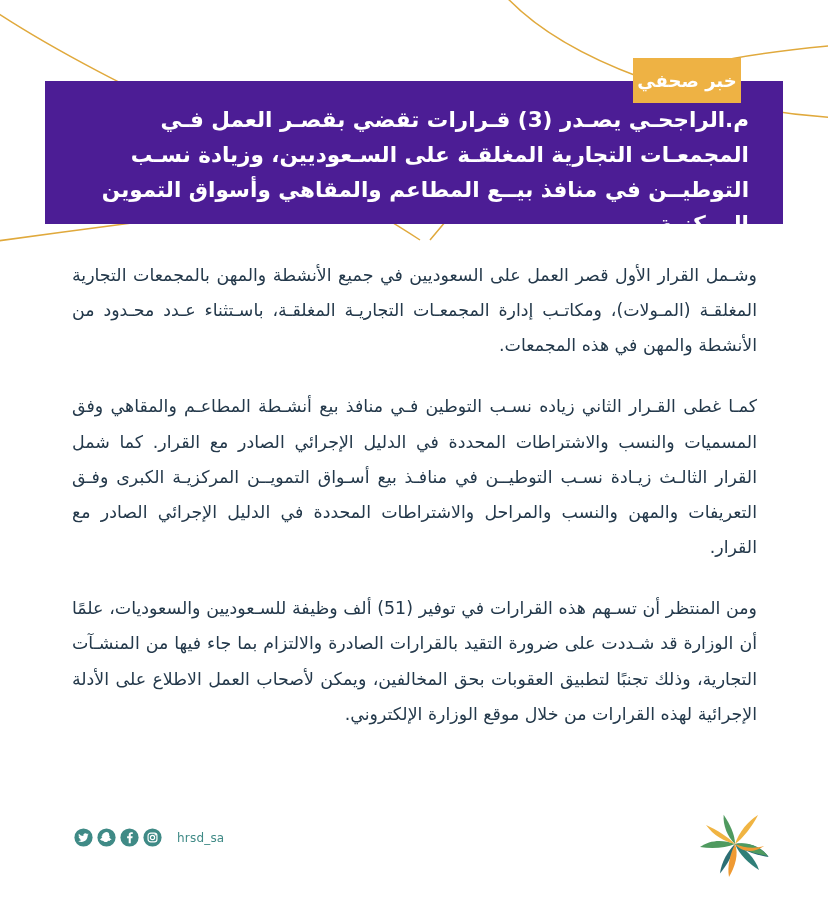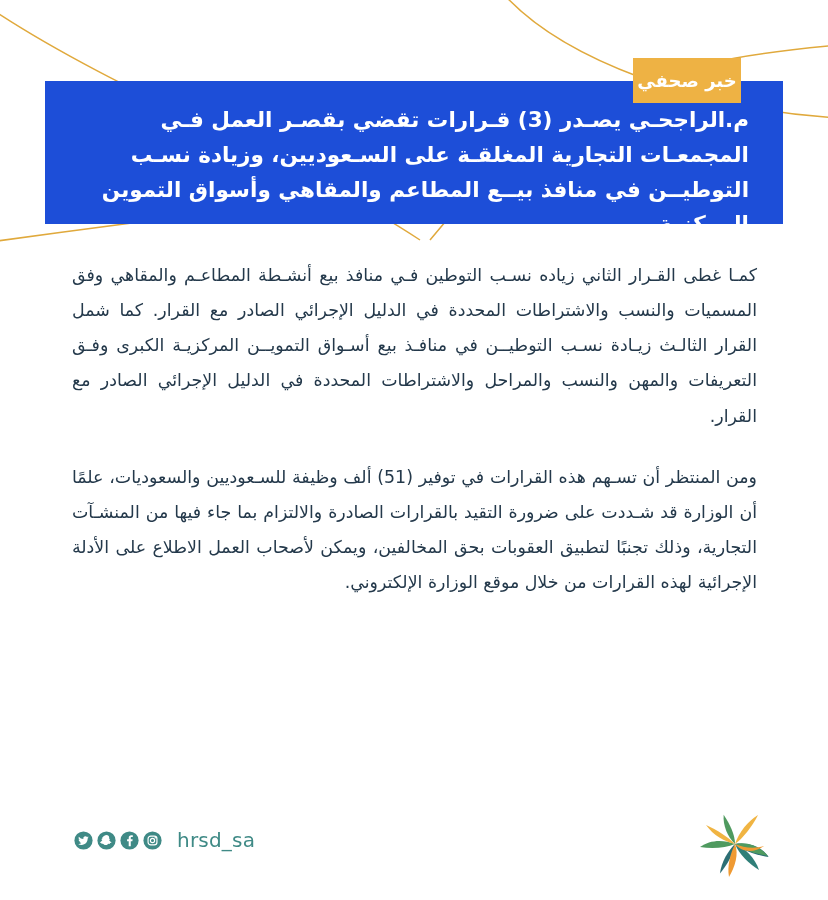--- a/index.html
+++ b/index.html
@@ -25,21 +25,21 @@
     pointer-events: none;
   }
 
   
   #press-card {
     position: absolute;
     left: 45px;
     top: 81px;
     width: 738px;
     height: 143px;
-    background: #1d4ed8;
+    background: #4c1d95;
     z-index: 2;
   }
   #headline {
     position: absolute;
     right: 34px;
     left: 34px;
     top: 22px;
     color: #ffffff;
     font-size: 21.5px;
     font-weight: bold;
@@ -109,21 +109,21 @@
     gap: 4px;
   }
   .social-icon {
     width: 19px;
     height: 19px;
     display: block;
   }
   #social-handle {
     margin-left: 11px;
     color: #3f8a86;
-    font-size: 20px;
+    font-size: 12px;
     letter-spacing: 0.2px;
     font-family: "DejaVu Sans", "Liberation Sans", sans-serif;
   }
   #brand-logo {
     position: absolute;
     left: 683px;
     top: 20px;
     width: 105px;
     height: 72px;
   }
@@ -140,20 +140,21 @@
 
 <div id="press-card">
   <div id="headline">م.الراجحـي يصـدر (3) قـرارات تقضي بقصـر العمل فـي المجمعـات التجارية المغلقـة على السـعوديين،  وزيادة نسـب التوطيــن في منافذ بيــع المطاعم والمقاهي وأسواق التموين المركزية</div>
 </div>
 
 <div id="badge">
   <span id="badge-label">خبر صحفي</span>
 </div>
 
 <div id="article-body">
+  <p class="paragraph">وشـمل القرار الأول قصر العمل على السعوديين في جميع الأنشطة والمهن بالمجمعات التجارية المغلقـة (المـولات)، ومكاتـب إدارة المجمعـات التجاريـة المغلقـة، باسـتثناء عـدد محـدود من الأنشطة والمهن في هذه المجمعات.</p>
   <p class="paragraph">كمـا غطى القـرار الثاني زياده نسـب التوطين فـي منافذ بيع أنشـطة المطاعـم والمقاهي وفق المسميات والنسب والاشتراطات المحددة في الدليل الإجرائي الصادر مع القرار. كما شمل القرار الثالـث زيـادة نسـب التوطيــن في منافـذ بيع أسـواق التمويــن المركزيـة الكبرى وفـق التعريفات والمهن والنسب والمراحل والاشتراطات المحددة في الدليل الإجرائي الصادر مع القرار.</p>
   <p class="paragraph">ومن المنتظر أن تسـهم هذه القرارات في توفير (51) ألف وظيفة للسـعوديين والسعوديات، علمًا أن الوزارة قد شـددت على ضرورة التقيد بالقرارات الصادرة والالتزام بما جاء فيها من المنشـآت التجارية، وذلك تجنبًا لتطبيق العقوبات بحق المخالفين، ويمكن لأصحاب العمل الاطلاع على الأدلة الإجرائية لهذه القرارات من خلال موقع الوزارة الإلكتروني.</p>
 </div>
 
 <div id="footer">
 
   <div id="social-bar">
 
     <svg class="social-icon" viewBox="0 0 24 24">
       <circle cx="12" cy="12" r="11.5" fill="#3f8a86"></circle>

